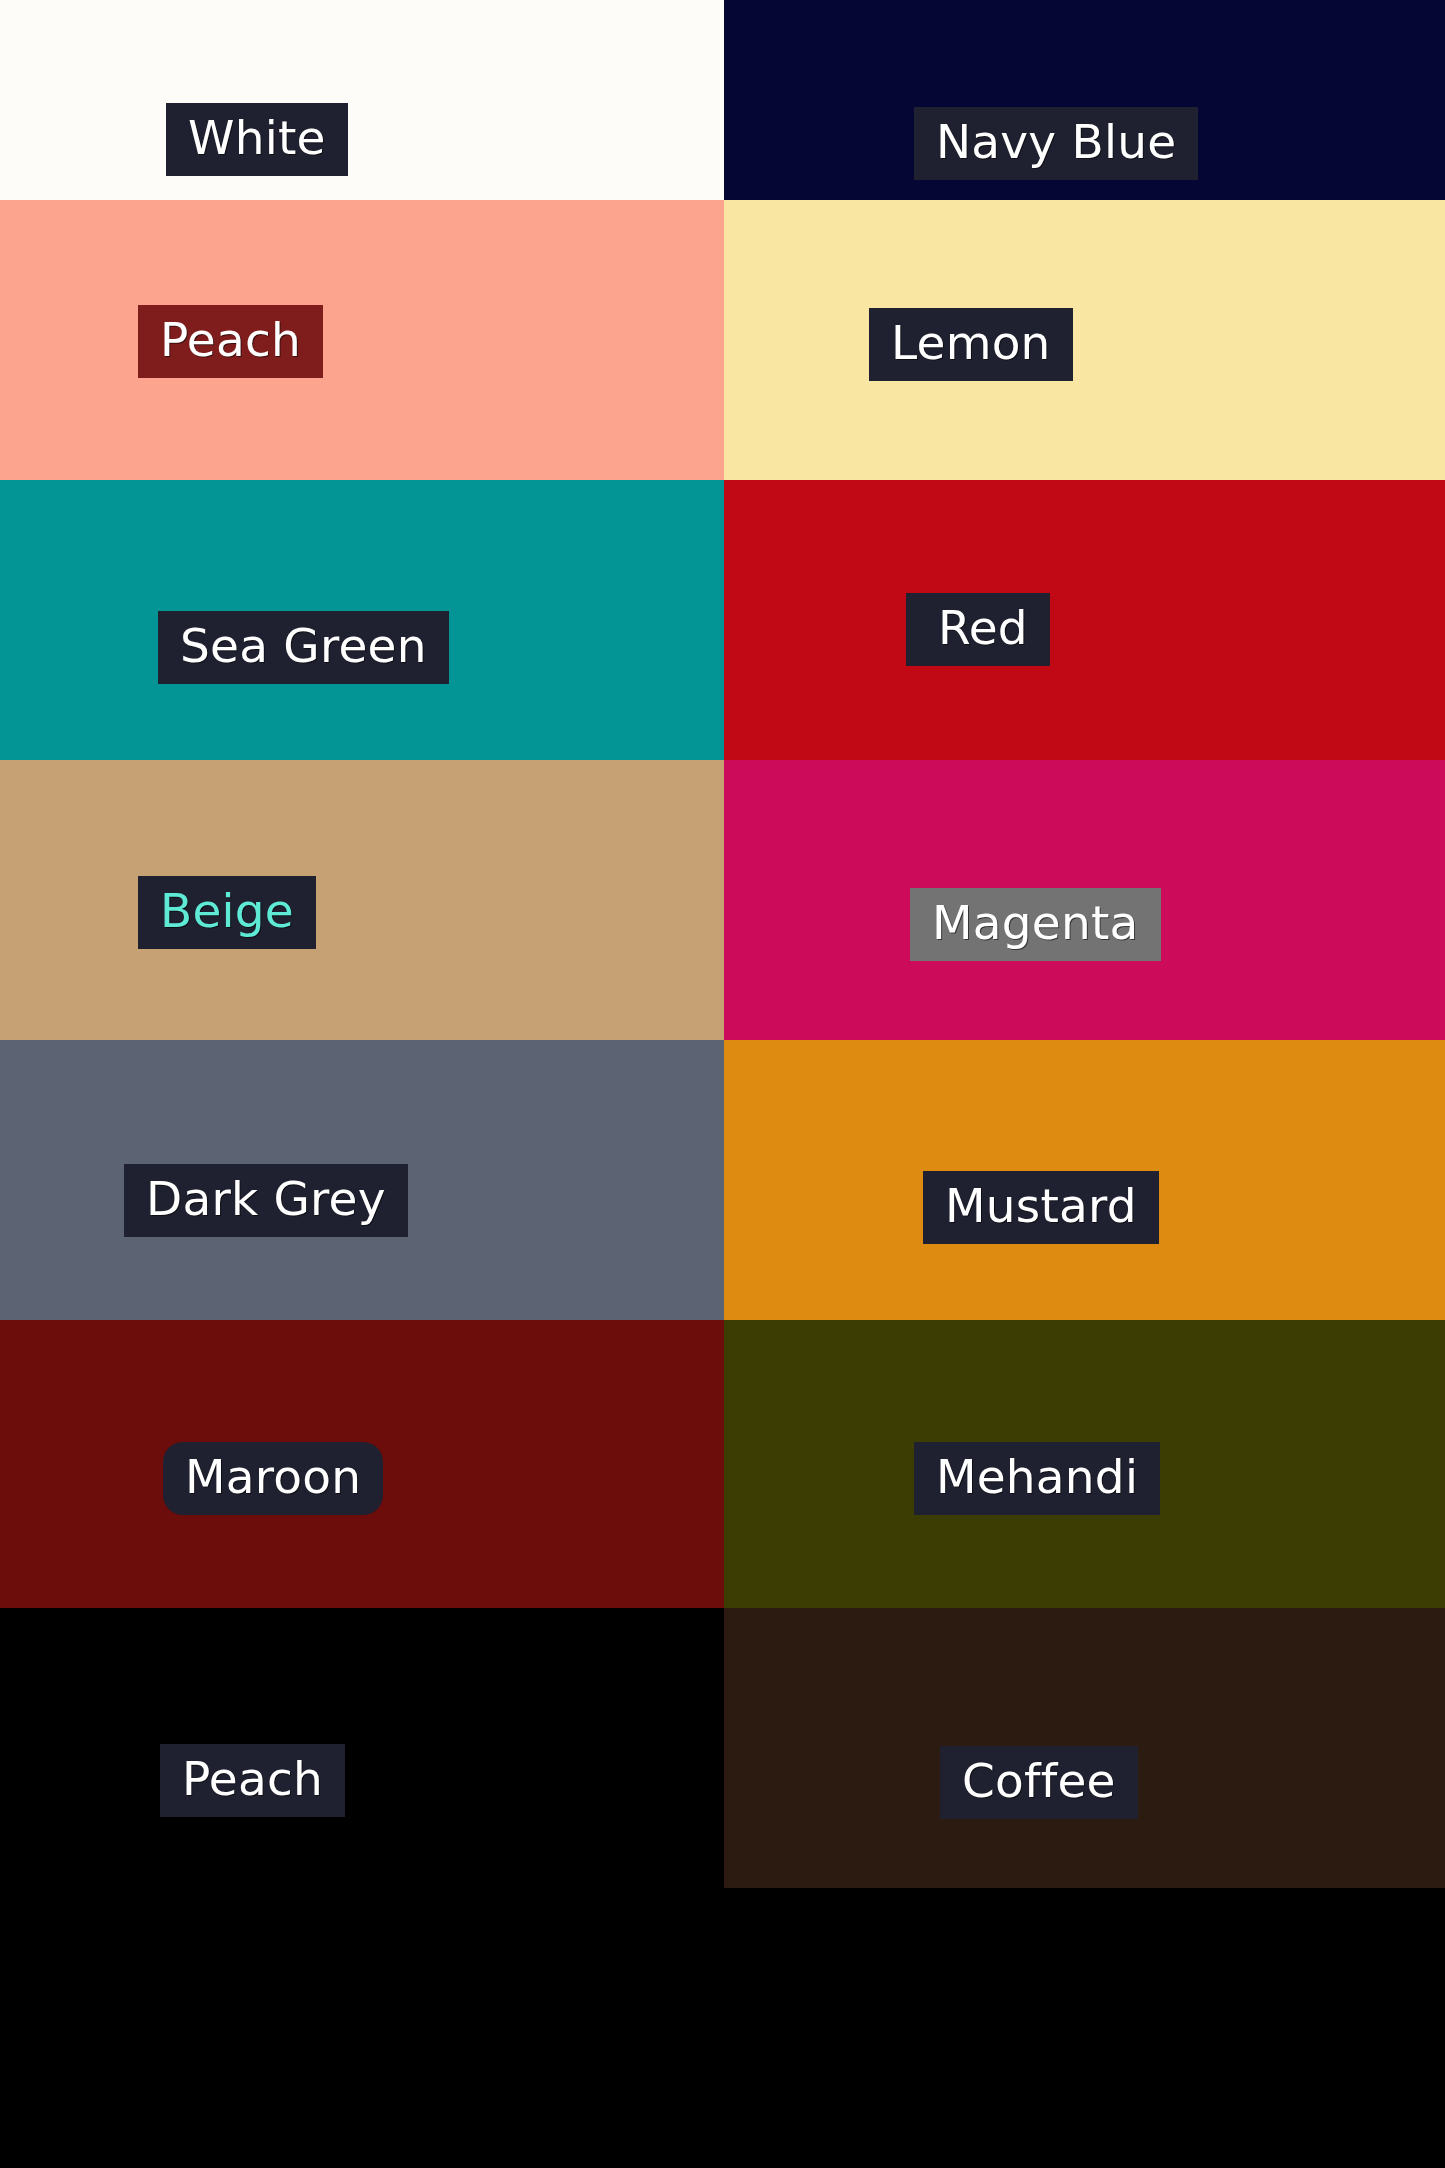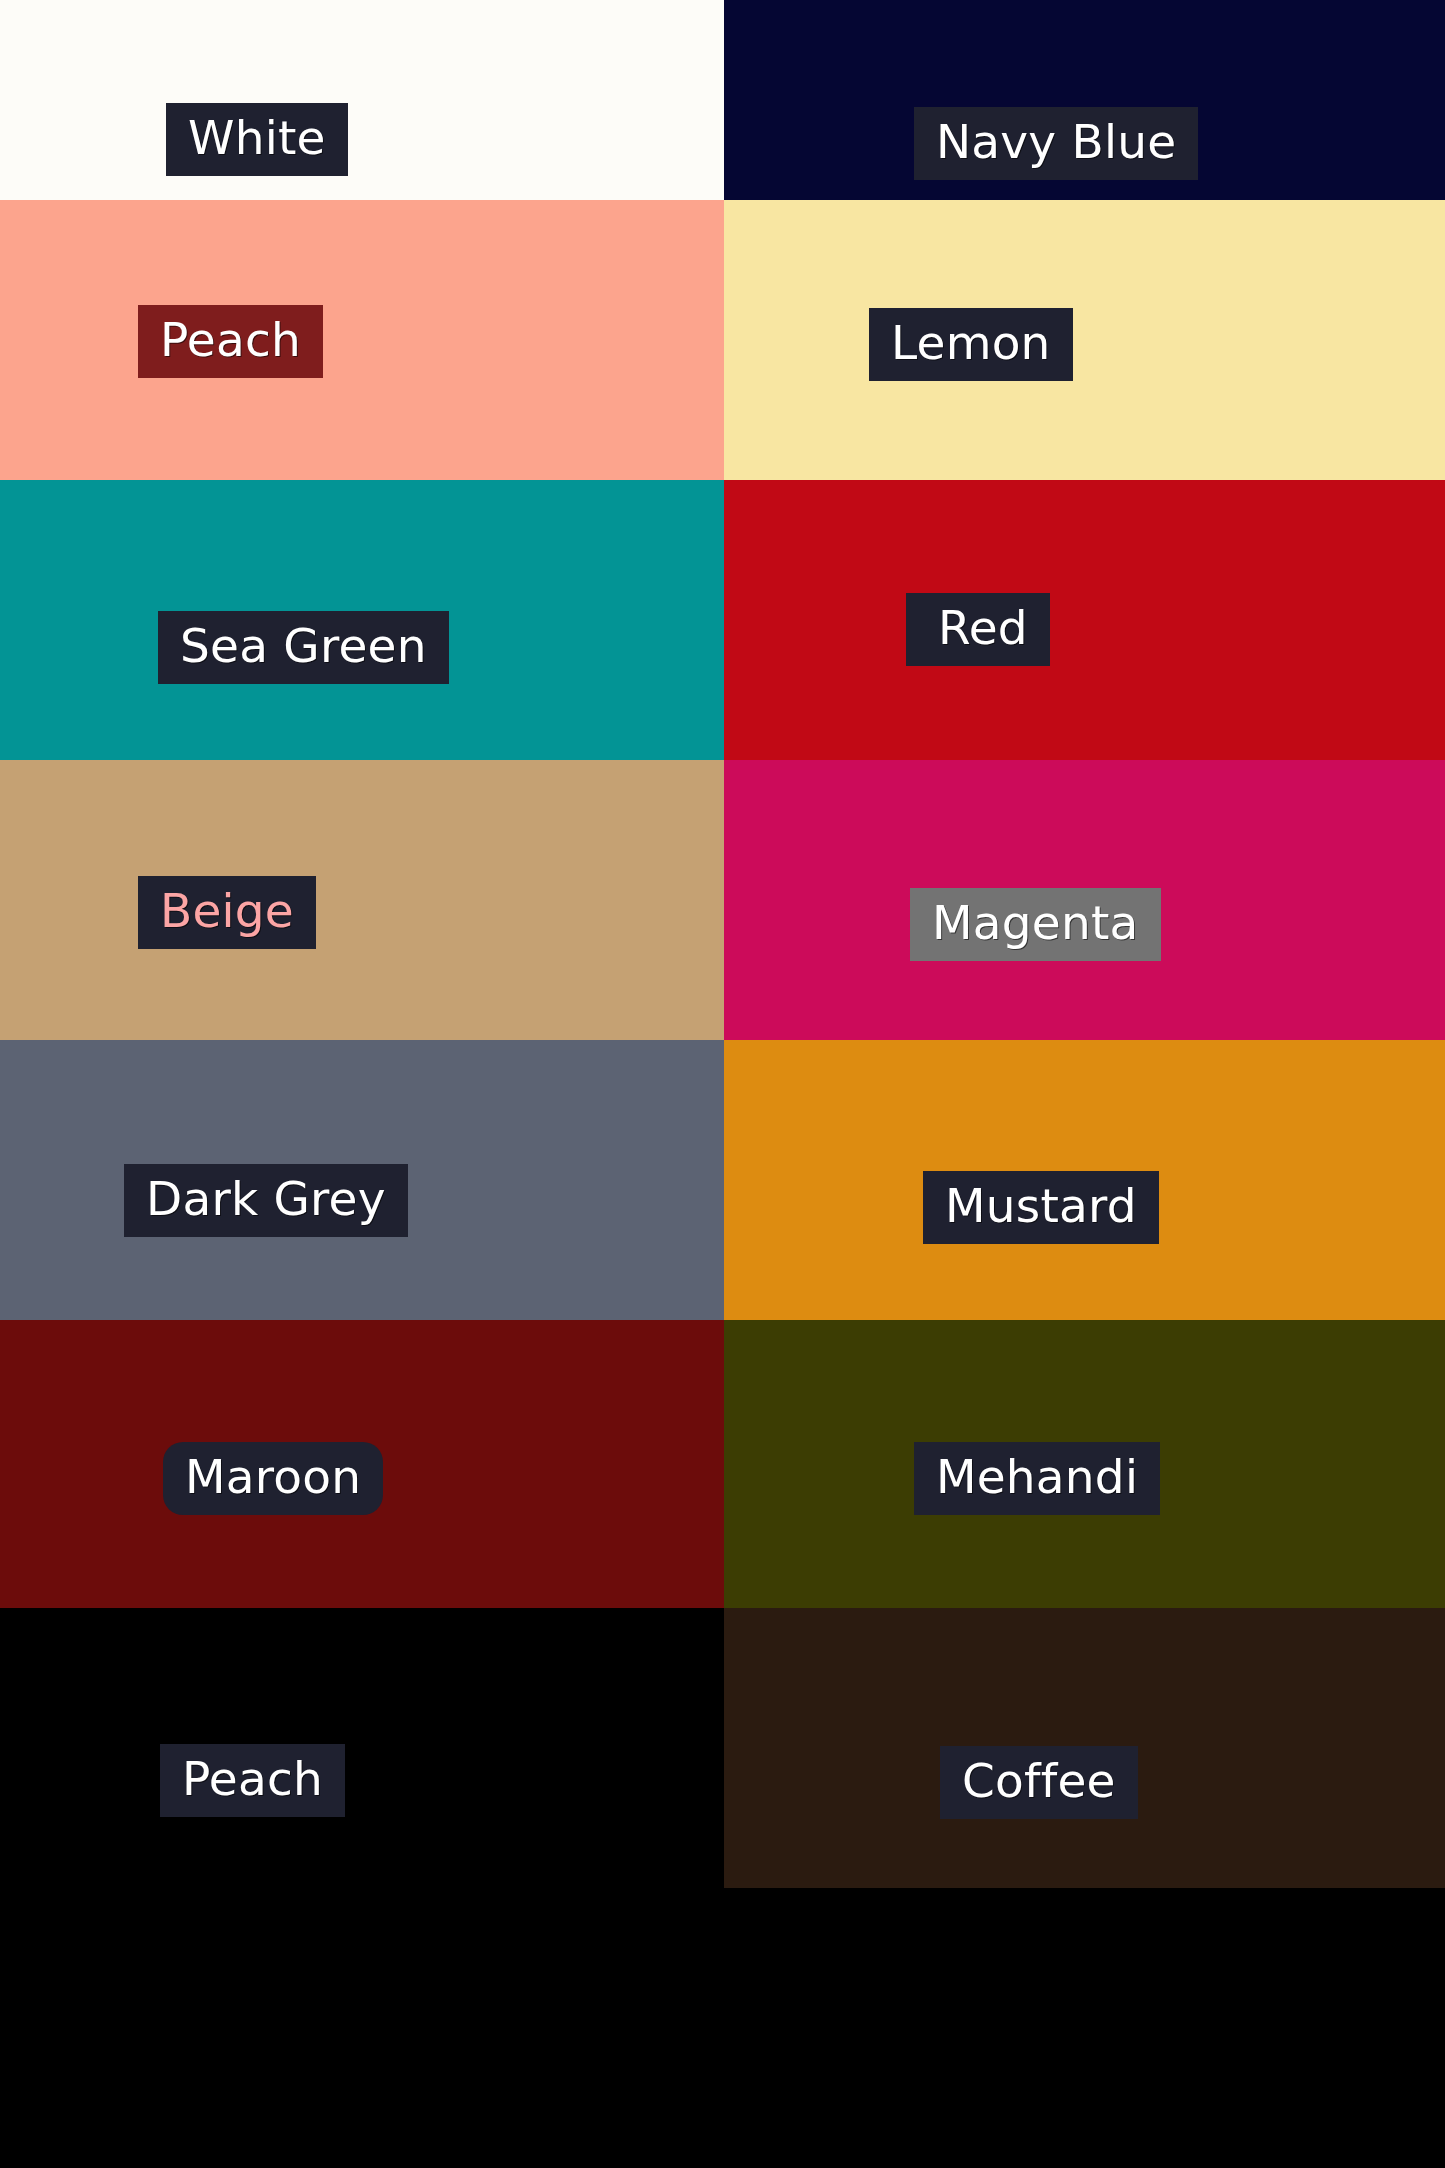--- a/index.html
+++ b/index.html
@@ -79,21 +79,21 @@
 
   <div class="swatch c4" style="background: rgb(3, 148, 149); padding-left: 21px;">
     <span class="swatch-label" style="background: rgb(31, 33, 48); color: rgb(255, 255, 255);">Sea Green</span>
   </div>
 
   <div class="swatch c5" style="background: rgb(193, 9, 21);">
     <span class="swatch-label" style="background: rgb(31, 33, 48); color: rgb(255, 255, 255);">Red</span>
   </div>
 
   <div class="swatch c6" style="background: rgb(197, 161, 115);">
-    <span class="swatch-label" style="background: rgb(31, 33, 48); color: #fca5a5;">Beige</span>
+    <span class="swatch-label" style="background: rgb(31, 33, 48); color: #5eead4;">Beige</span>
   </div>
 
   <div class="swatch c7" style="background: rgb(204, 11, 90);">
     <span class="swatch-label" style="background: #737373; color: rgb(255, 255, 255);">Magenta</span>
   </div>
 
   <div class="swatch c8" style="background: rgb(92, 99, 115);">
     <span class="swatch-label" style="background: rgb(31, 33, 48); color: rgb(255, 255, 255);">Dark Grey</span>
   </div>
 

